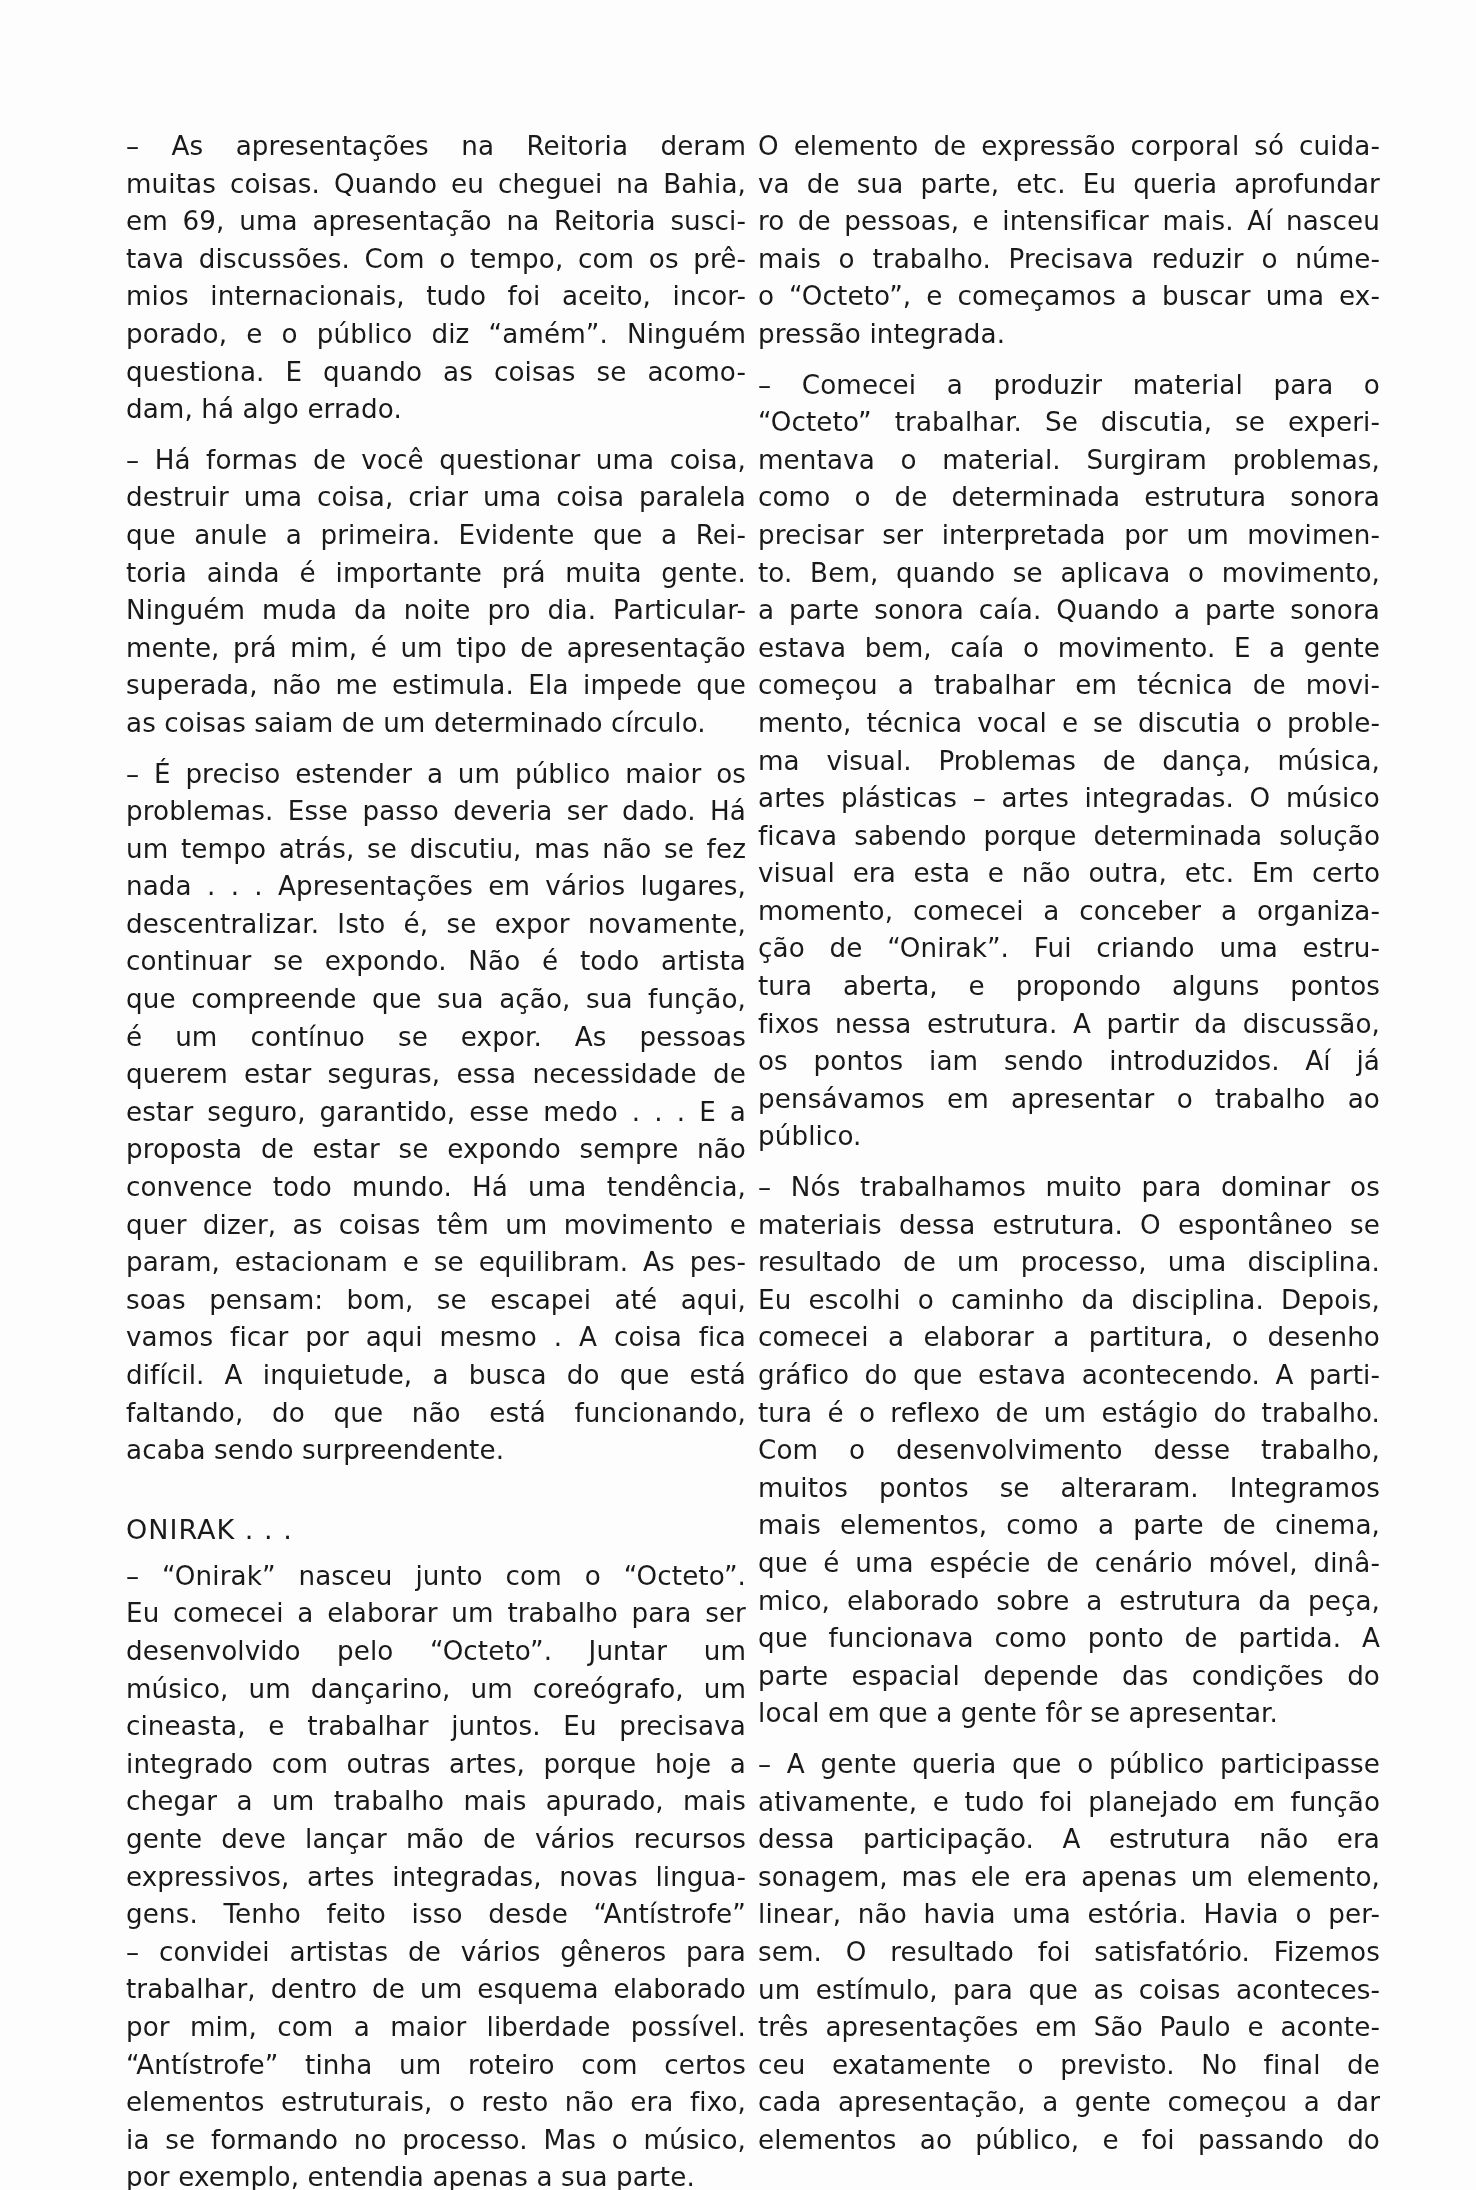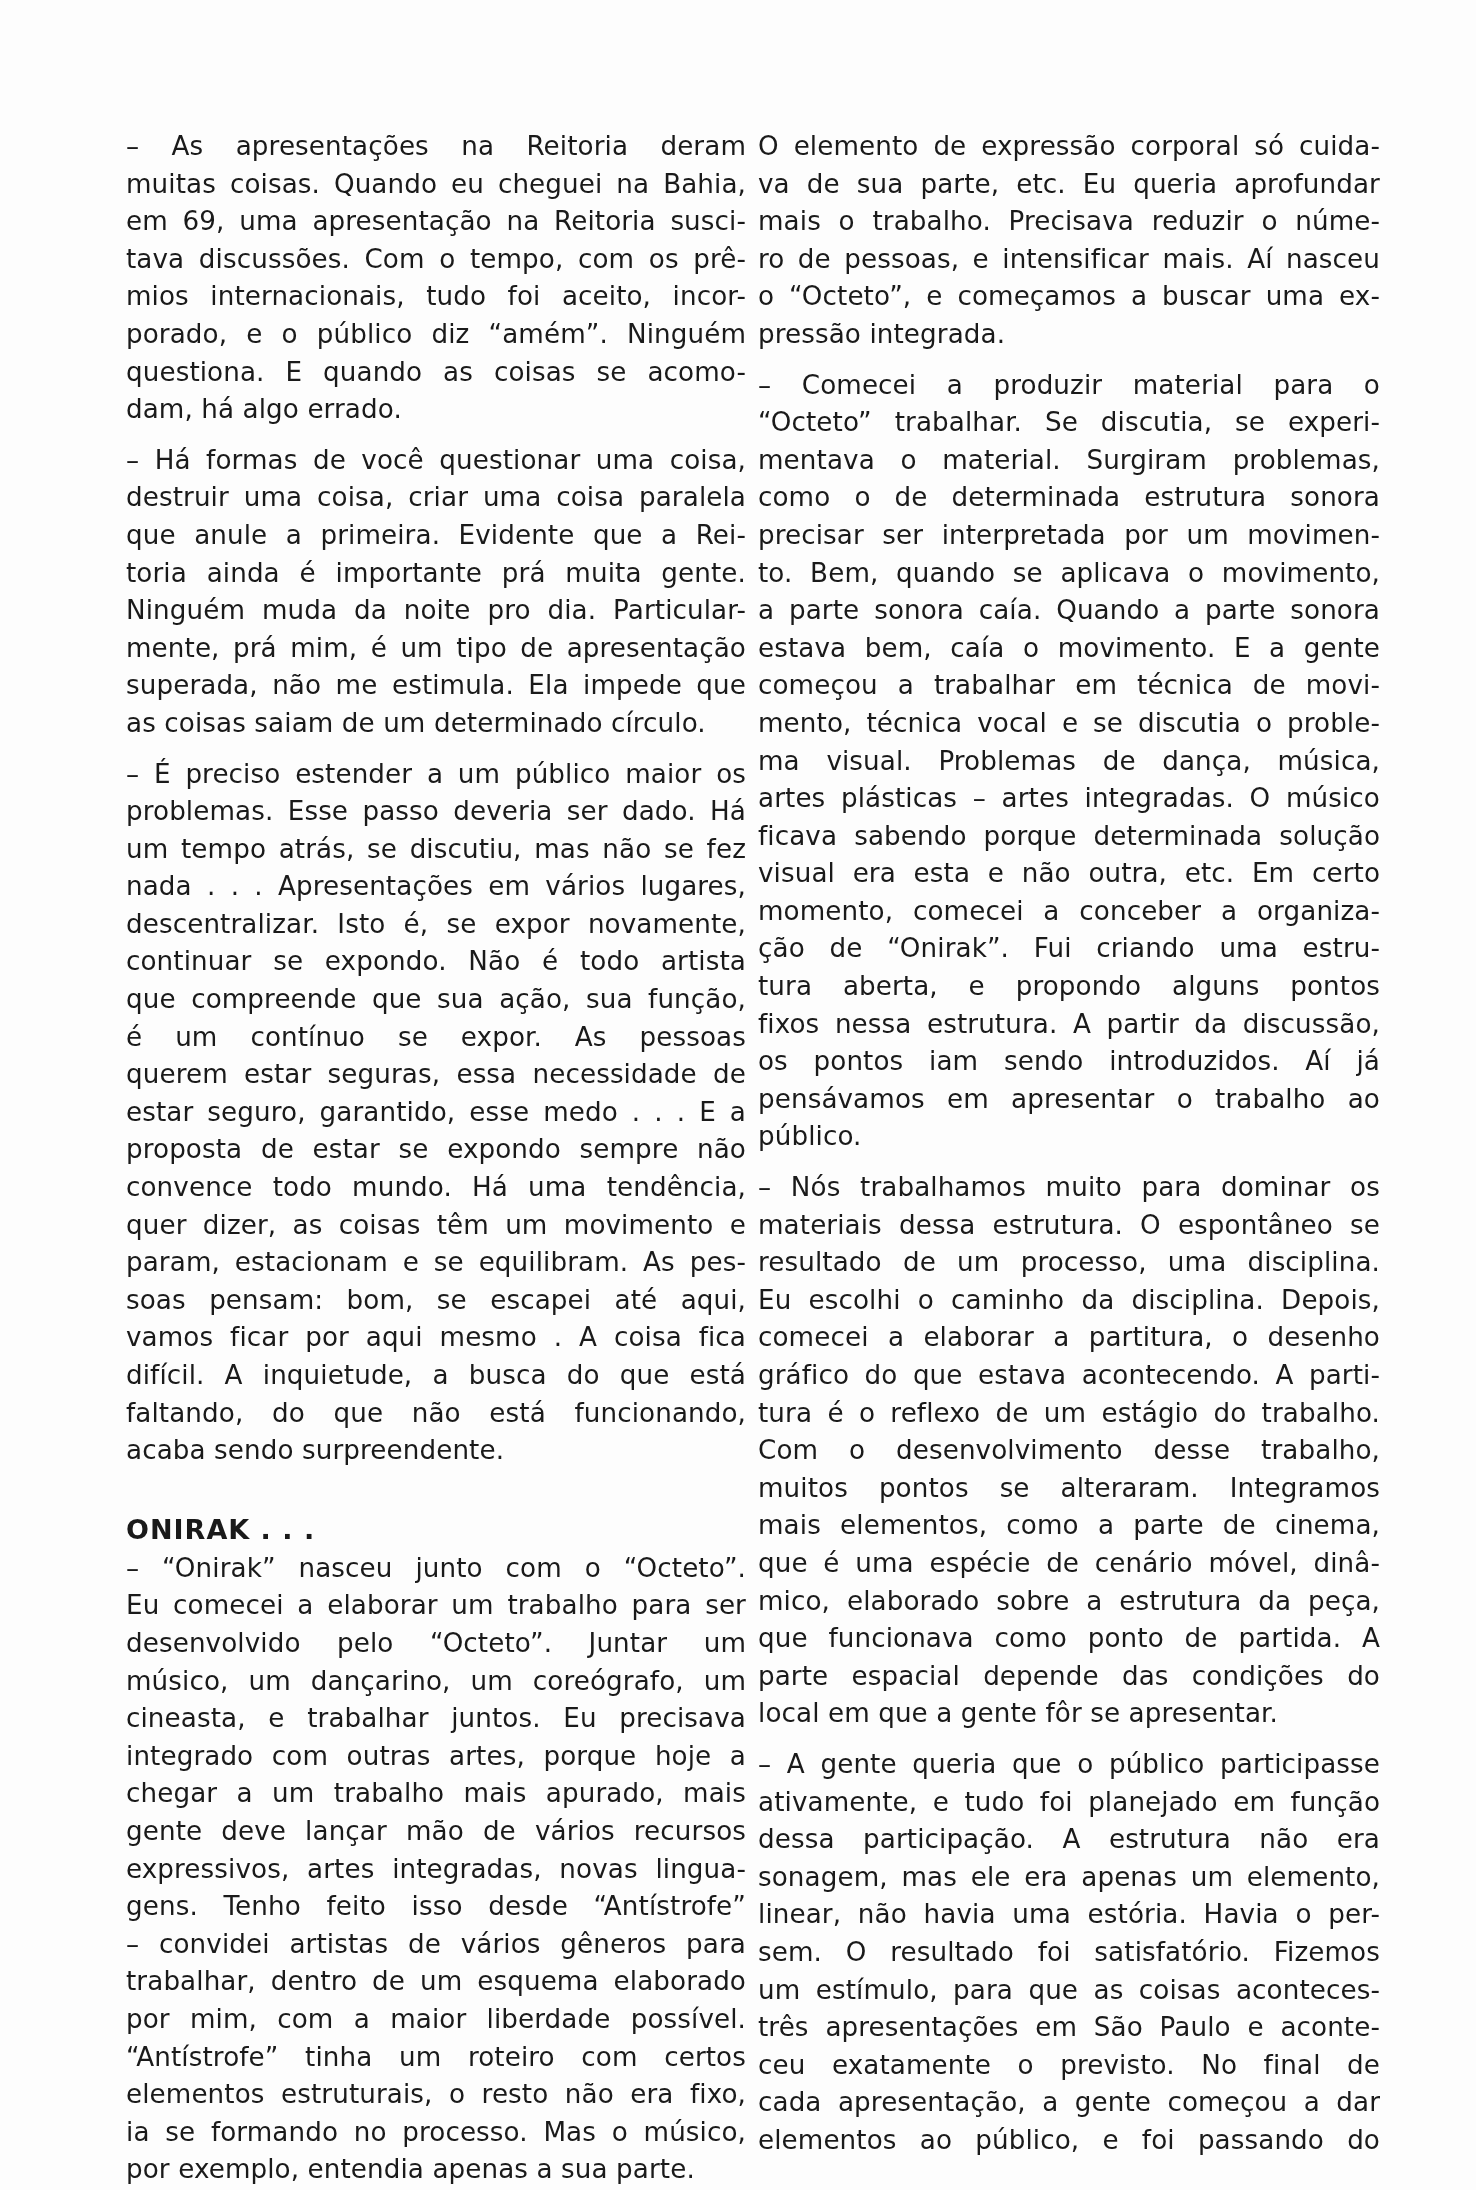--- a/index.html
+++ b/index.html
@@ -34,25 +34,25 @@
       white-space: nowrap;
       text-align: justify;
       text-align-last: justify;
       letter-spacing: 0.1px;
     }
     .line.last { text-align-last: left; }
     .gap-small { height: 13px; }
     .gap-large { height: 40px; }
     .section-heading {
       display: block;
-      font-weight: bold;
+      font-weight: normal;
       font-size: 27px;
       line-height: 40px;
       letter-spacing: 1px;
-      margin: 0 0 0 0;
+      margin: 0 0 8px 0;
     }
   </style>
 </head>
 <body>
 
 <div class="page">
   <div class="column col-left" id="col-left">
       <div class="paragraph">
         <span class="line">– As apresentações na Reitoria deram</span>
         <span class="line">muitas coisas. Quando eu cheguei na Bahia,</span>
@@ -116,22 +116,22 @@
         <span class="line">“Antístrofe” tinha um roteiro com certos</span>
         <span class="line">elementos estruturais, o resto não era fixo,</span>
         <span class="line">ia se formando no processo. Mas o músico,</span>
         <span class="line last">por exemplo, entendia apenas a sua parte.</span>
       </div>
     </div>
   <div class="column col-right" id="col-right">
       <div class="paragraph">
         <span class="line">O elemento de expressão corporal só cuida-</span>
         <span class="line">va de sua parte, etc. Eu queria aprofundar</span>
+        <span class="line">ro de pessoas, e intensificar mais. Aí nasceu</span>
         <span class="line">mais o trabalho. Precisava reduzir o núme-</span>
-        <span class="line">ro de pessoas, e intensificar mais. Aí nasceu</span>
         <span class="line">o “Octeto”, e começamos a buscar uma ex-</span>
         <span class="line last">pressão integrada.</span>
       </div>
       <div class="gap-small"></div>
       <div class="paragraph">
         <span class="line">– Comecei a produzir material para o</span>
         <span class="line">“Octeto” trabalhar. Se discutia, se experi-</span>
         <span class="line">mentava o material. Surgiram problemas,</span>
         <span class="line">como o de determinada estrutura sonora</span>
         <span class="line">precisar ser interpretada por um movimen-</span>

